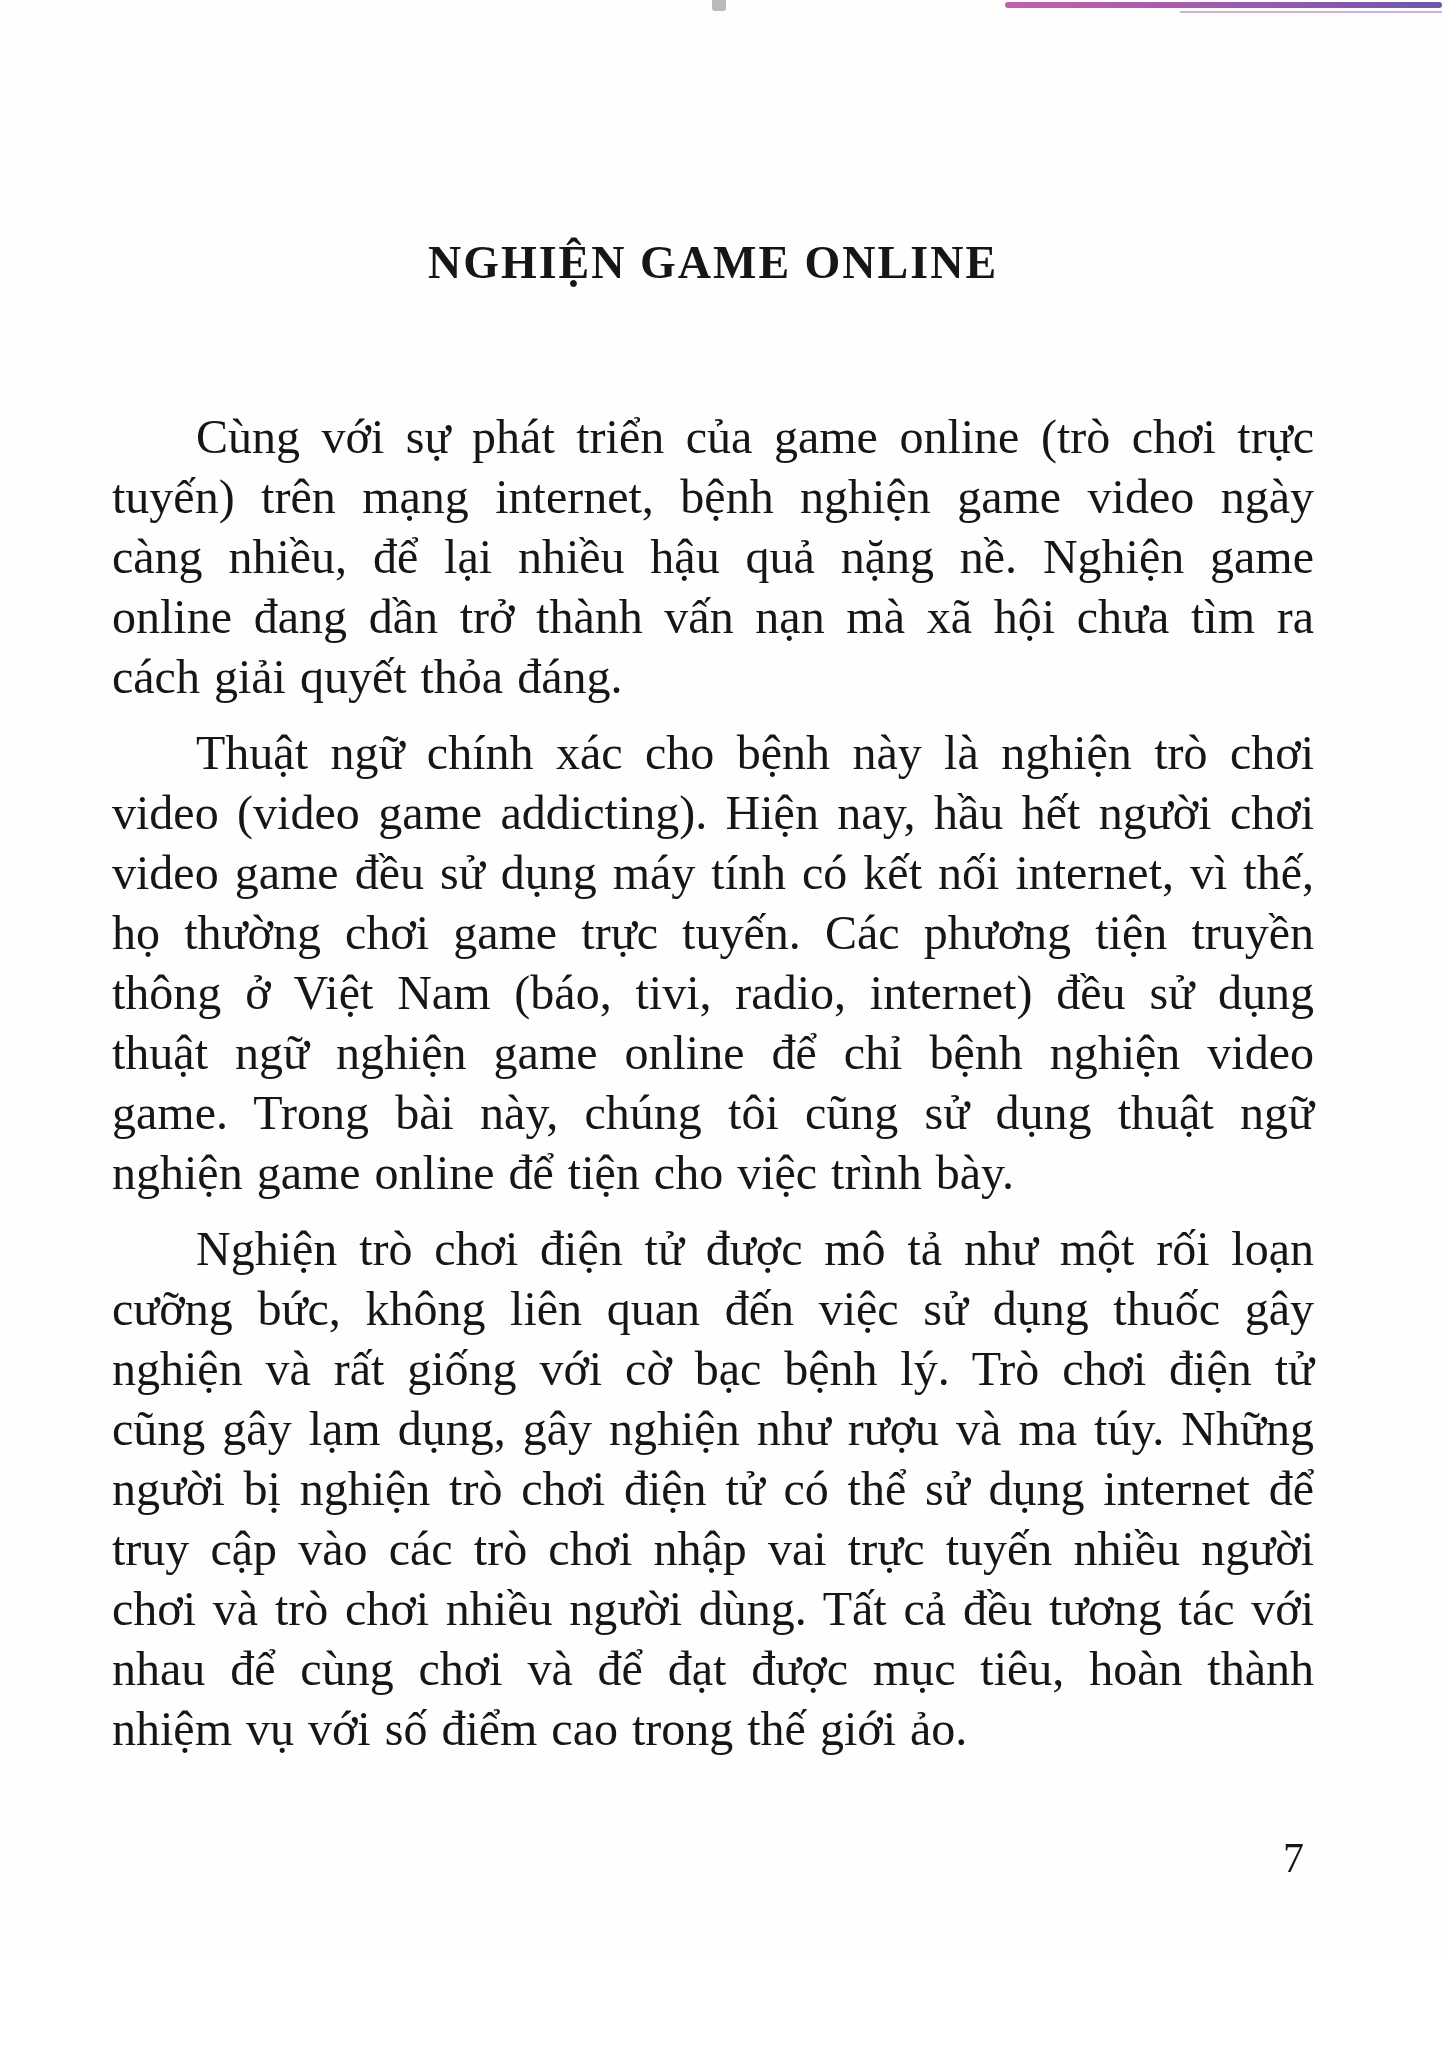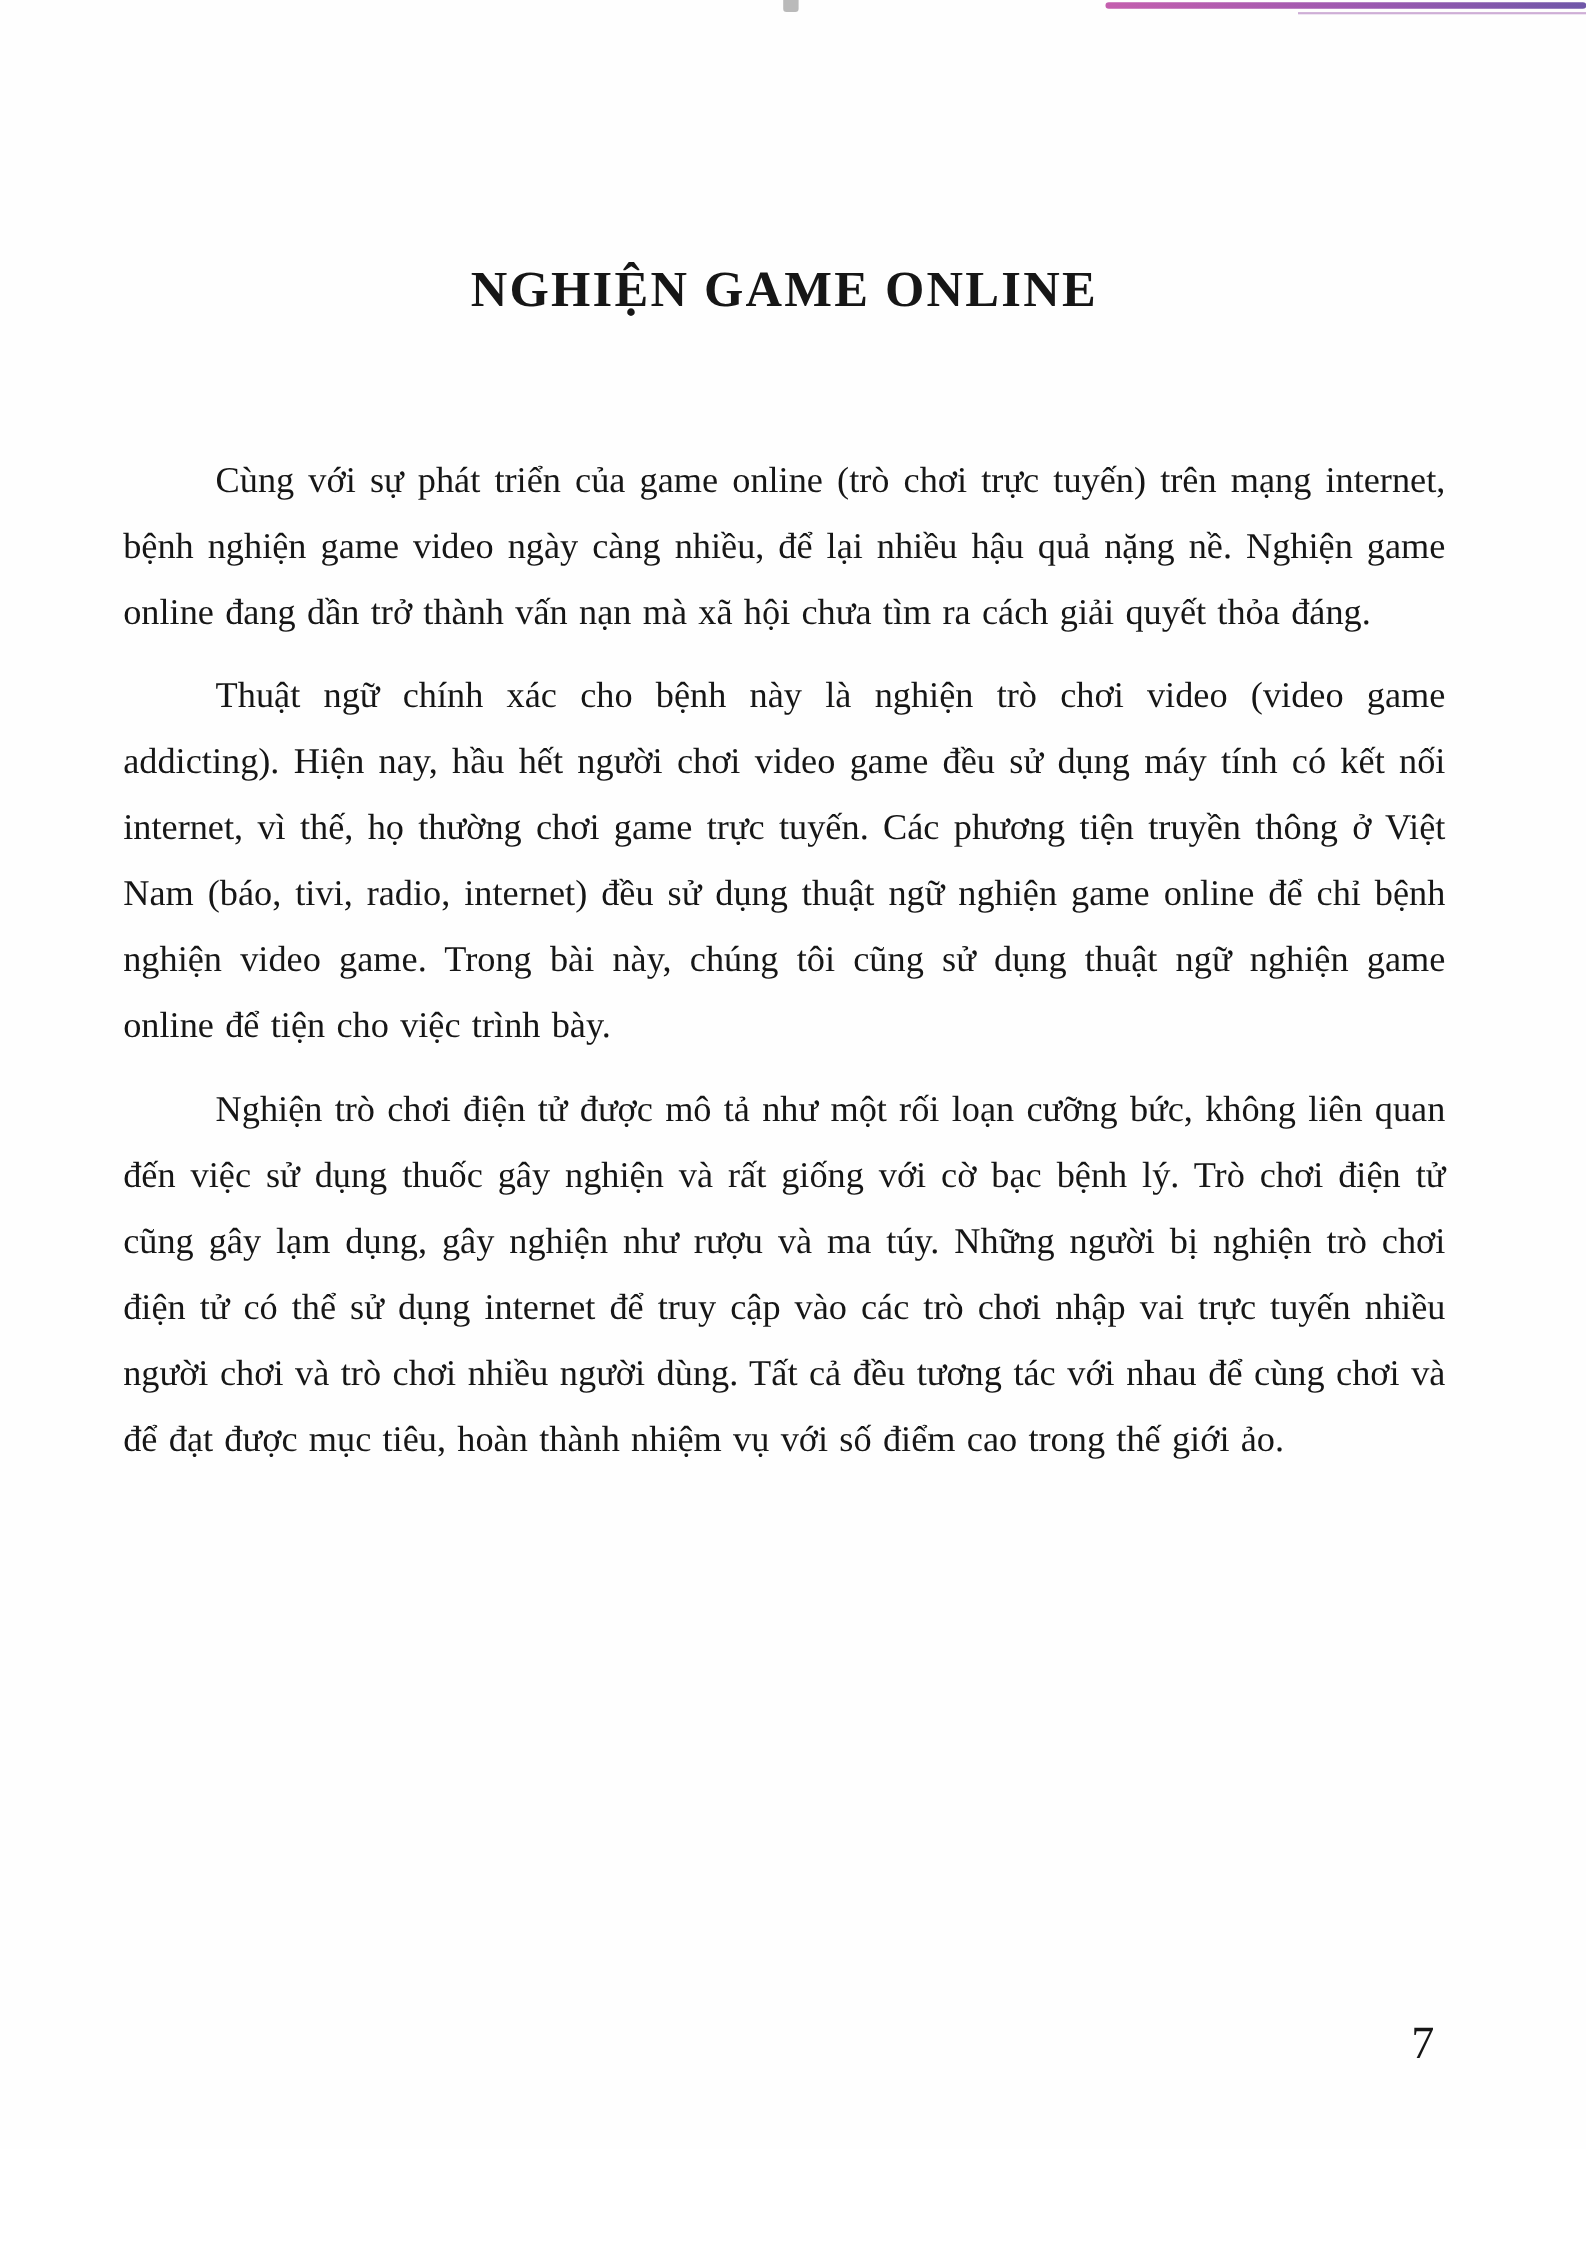--- a/index.html
+++ b/index.html
@@ -62,21 +62,21 @@
   }
   .section-heading {
     margin: 0 0 48px 0;
     font-size: 42px;
     font-weight: bold;
     letter-spacing: 1px;
     line-height: 1.15;
   }
   .body-text p {
     margin: 0 0 16px 0;
-    font-size: 33px;
+    font-size: 48px;
     line-height: 60px;
     text-align: justify;
     text-indent: 84px;
     word-spacing: 2px;
   }
   .page-number {
     position: absolute;
     right: 138px;
     bottom: 72px;
     font-size: 42px;

